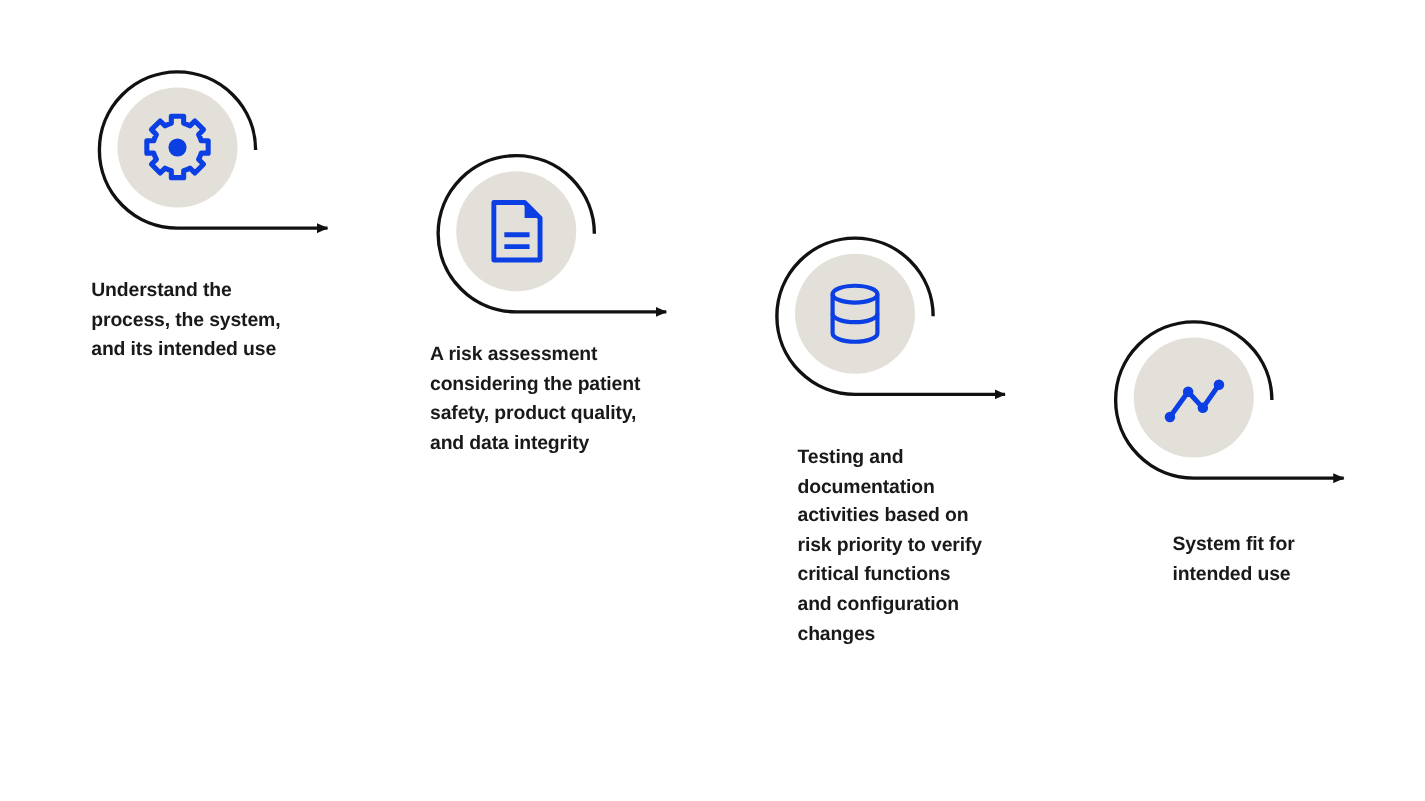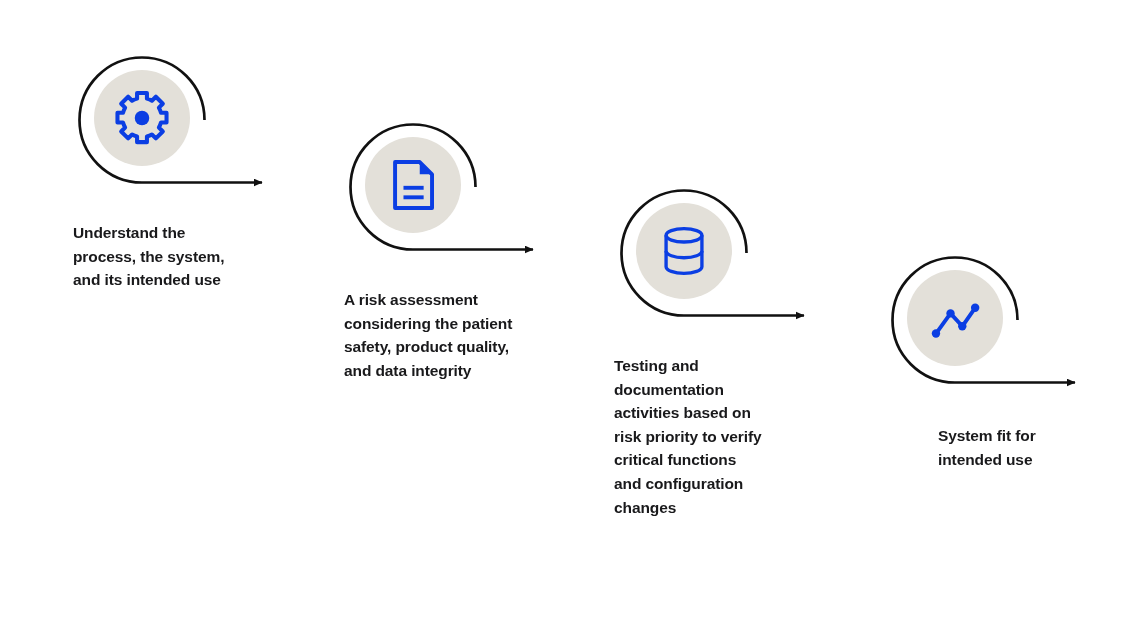--- a/index.html
+++ b/index.html
@@ -25,22 +25,22 @@
     font-family: "Liberation Sans", sans-serif;
     font-weight: bold;
     font-size: 15.5px;
     line-height: 23.6px;
     letter-spacing: -0.1px;
     color: #19191b;
     white-space: pre-line;
     margin: 0;
   }
   #cap0 { left: 73px;  top: 221px; width: 232px; }
-  #cap1 { left: 344px; top: 288px; width: 246px; }
-  #cap2 { left: 614px; top: 354px; width: 222px; }
+  #cap1 { left: 344px; top: 272px; width: 246px; }
+  #cap2 { left: 638px; top: 354px; width: 222px; }
   #cap3 { left: 938px; top: 424px; width: 220px; }
 </style>
 </head>
 <body>
 
 <svg id="canvas" viewBox="0 0 1140 641" xmlns="http://www.w3.org/2000/svg">
   <defs>
     <marker id="arrowhead" markerWidth="9" markerHeight="8" refX="8.4" refY="4" orient="auto" markerUnits="userSpaceOnUse">
       <path d="M0,0 L9,4 L0,8 Z" fill="#111111"></path>
     </marker>

